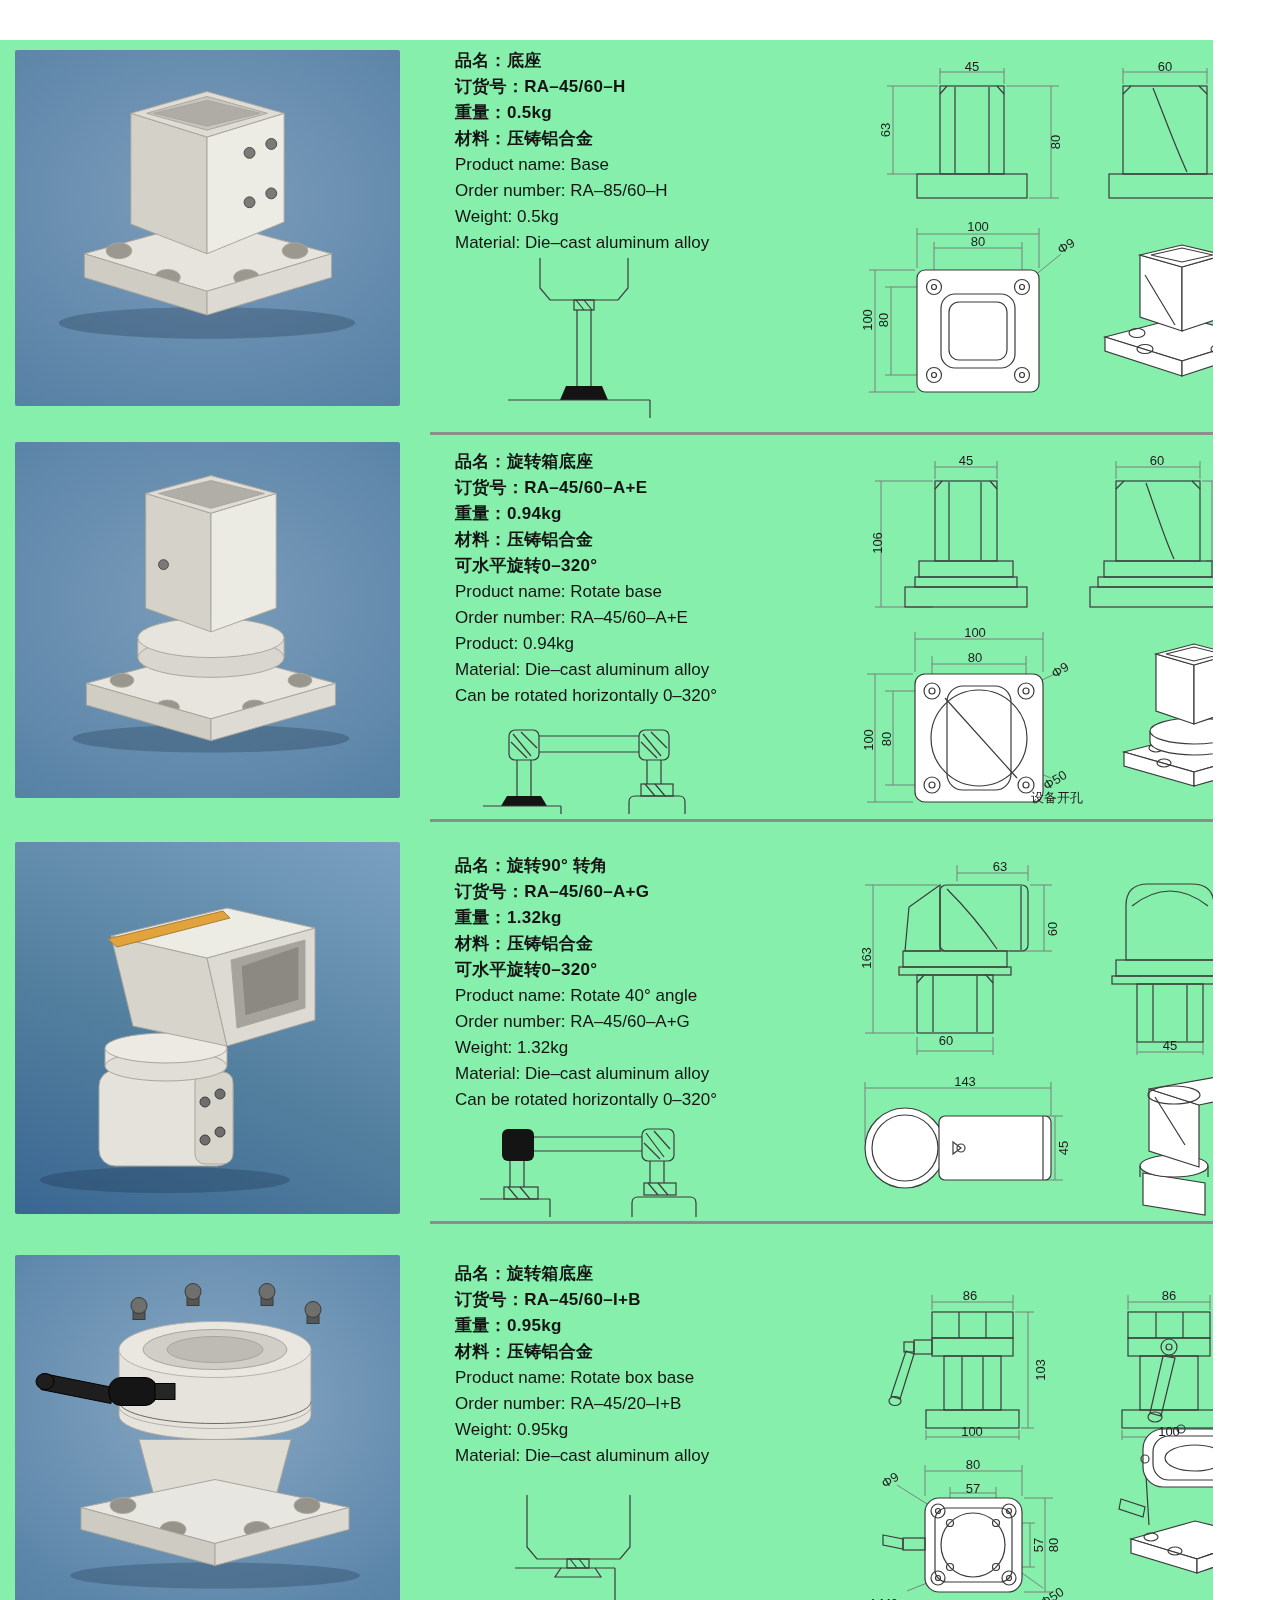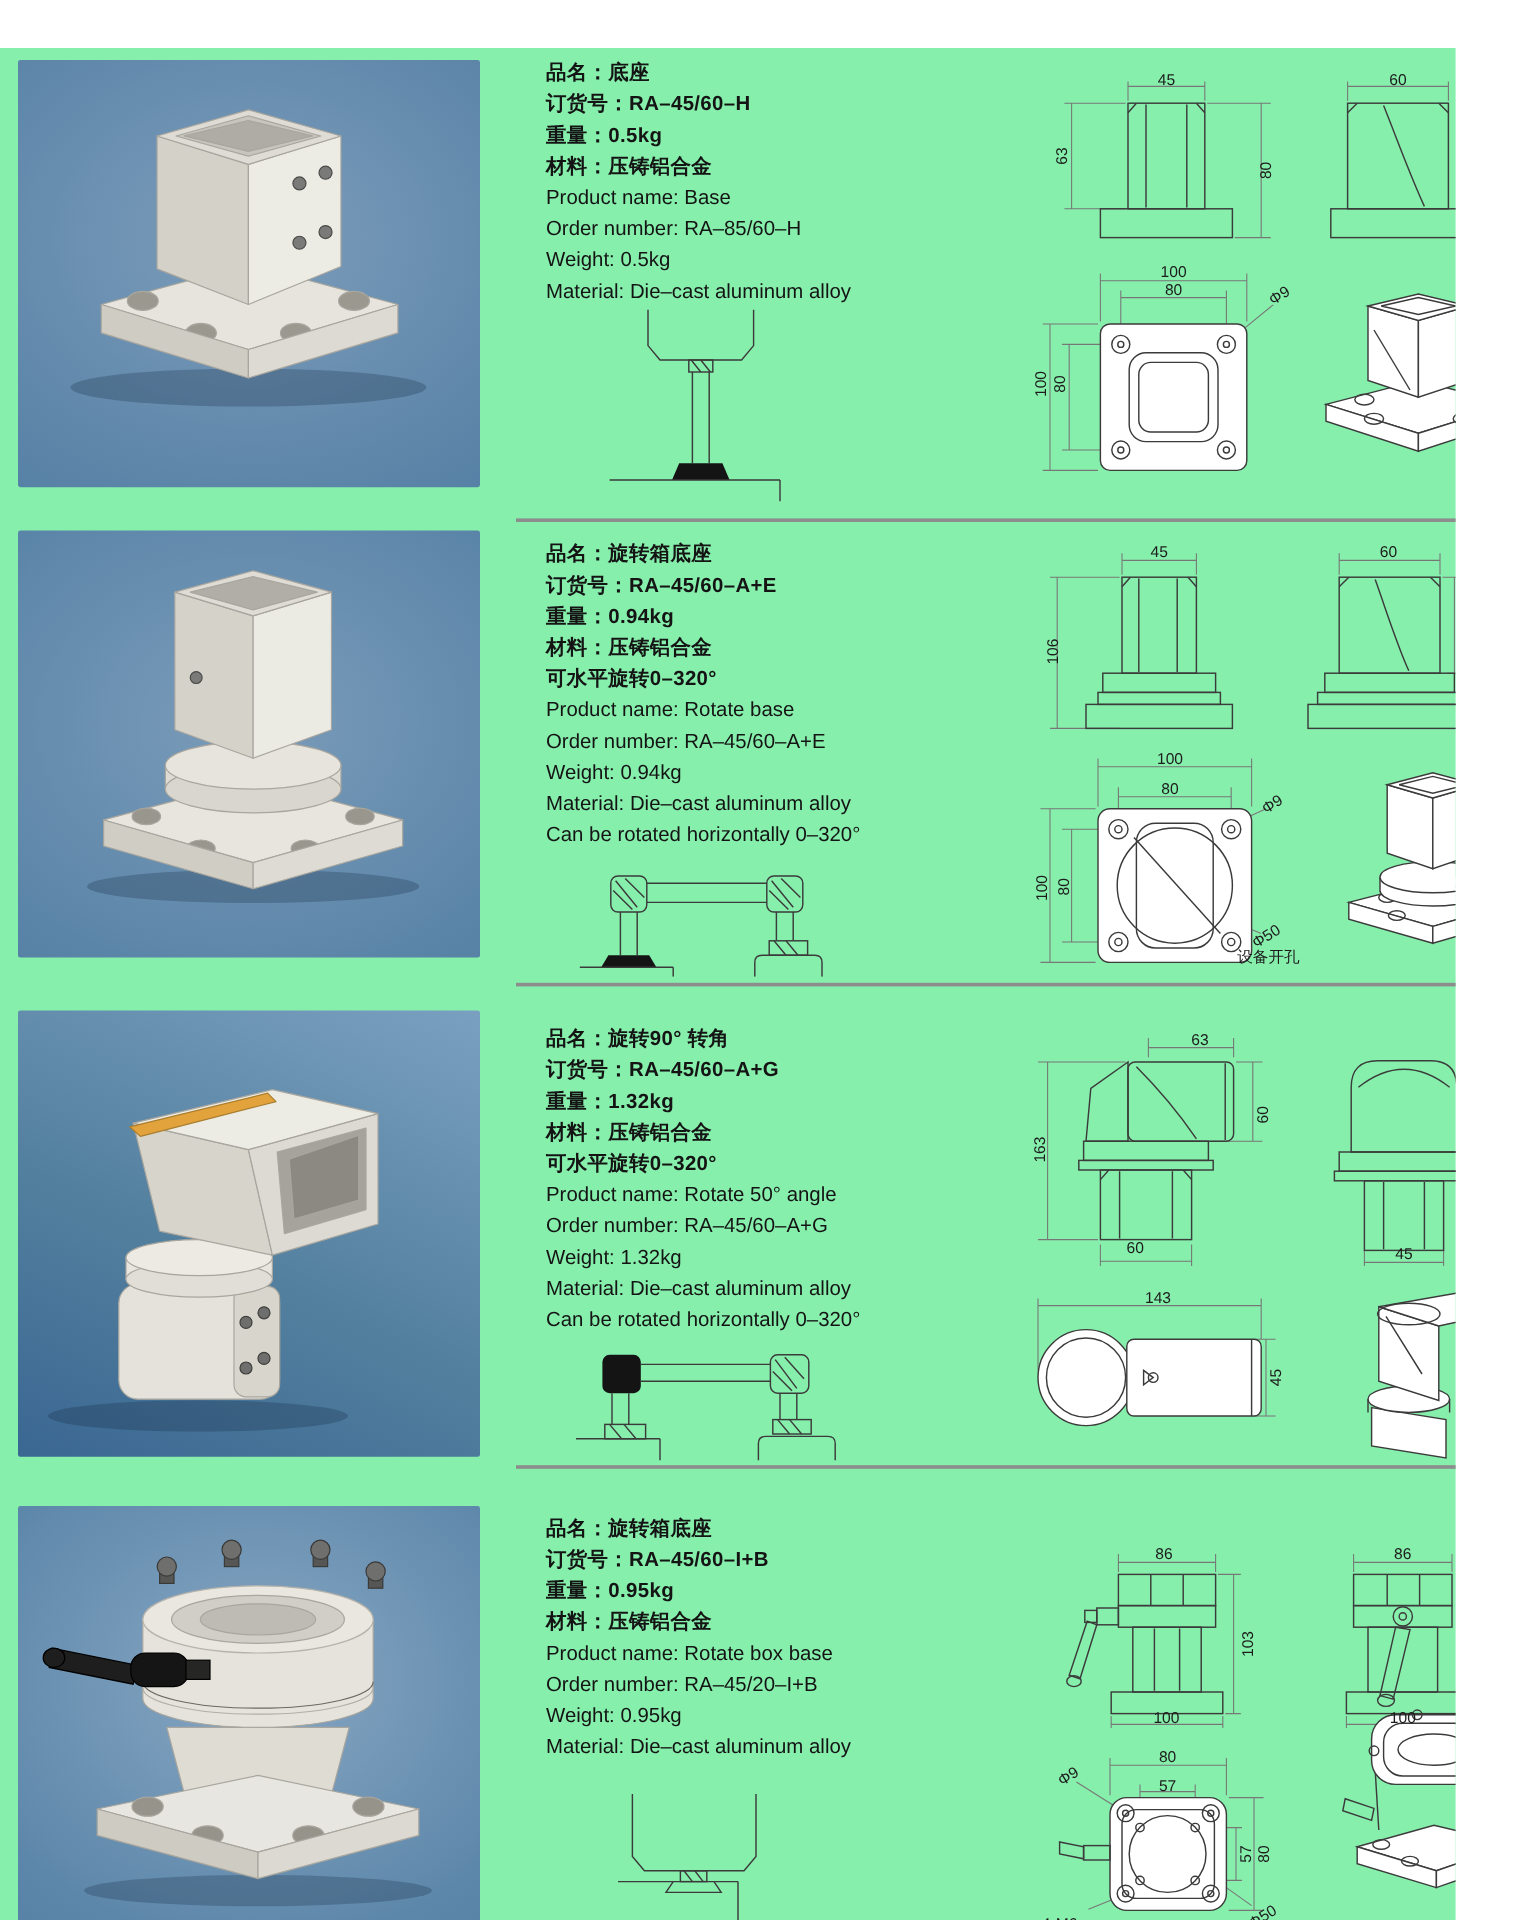--- a/index.html
+++ b/index.html
@@ -162,21 +162,21 @@
     </div>
 
     <div class="specs" style="left:455px;top:16px">
       <div class="spec cn">品名：旋转箱底座</div>
       <div class="spec cn">订货号：RA–45/60–A+E</div>
       <div class="spec cn">重量：0.94kg</div>
       <div class="spec cn">材料：压铸铝合金</div>
       <div class="spec cn">可水平旋转0–320°</div>
       <div class="spec">Product name: Rotate base</div>
       <div class="spec">Order number: RA–45/60–A+E</div>
-      <div class="spec">Weight: 0.94kg</div>
+      <div class="spec">Product: 0.94kg</div>
       <div class="spec">Material: Die–cast aluminum alloy</div>
       <div class="spec">Can be rotated horizontally 0–320°</div>
     </div>
 
     <svg class="drw" style="left:483px;top:293px" width="220" height="88" viewBox="0 0 220 88">
       <rect class="o" x="26" y="4" width="30" height="30" rx="6"></rect>
       <path class="o" d="M30,8 L48,30 M38,6 L54,22 M28,16 L44,32"></path>
       <rect class="o" x="156" y="4" width="30" height="30" rx="6"></rect>
       <path class="o" d="M160,8 L178,30 M168,6 L184,22 M158,16 L174,32"></path>
       <path class="o" d="M56,10 H156 M56,26 H156"></path>
@@ -277,21 +277,21 @@
         </g>
       </svg>
     </div>
 
     <div class="specs" style="left:455px;top:32px">
       <div class="spec cn">品名：旋转90° 转角</div>
       <div class="spec cn">订货号：RA–45/60–A+G</div>
       <div class="spec cn">重量：1.32kg</div>
       <div class="spec cn">材料：压铸铝合金</div>
       <div class="spec cn">可水平旋转0–320°</div>
-      <div class="spec">Product name: Rotate 50° angle</div>
+      <div class="spec">Product name: Rotate 40° angle</div>
       <div class="spec">Order number: RA–45/60–A+G</div>
       <div class="spec">Weight: 1.32kg</div>
       <div class="spec">Material: Die–cast aluminum alloy</div>
       <div class="spec">Can be rotated horizontally 0–320°</div>
     </div>
 
     <svg class="drw" style="left:480px;top:304px" width="230" height="92" viewBox="0 0 230 92">
       <rect class="blk" x="22" y="4" width="32" height="32" rx="6"></rect>
       <path class="o" d="M30,36 V62 M44,36 V62"></path>
       <rect class="o" x="24" y="62" width="34" height="12"></rect>

